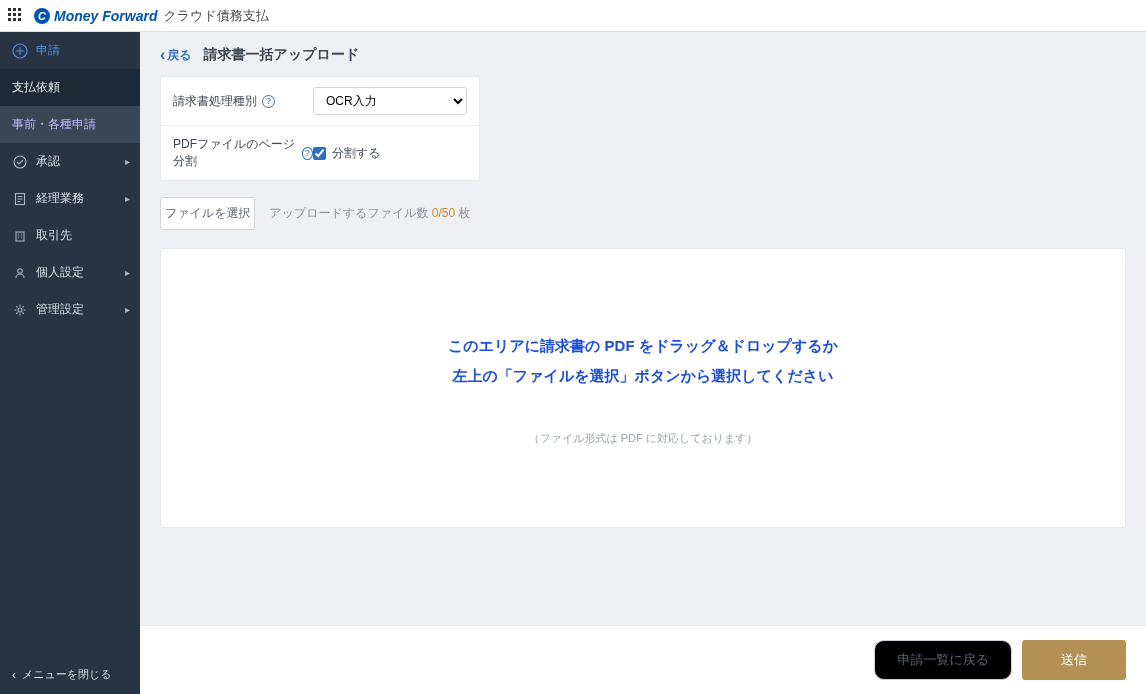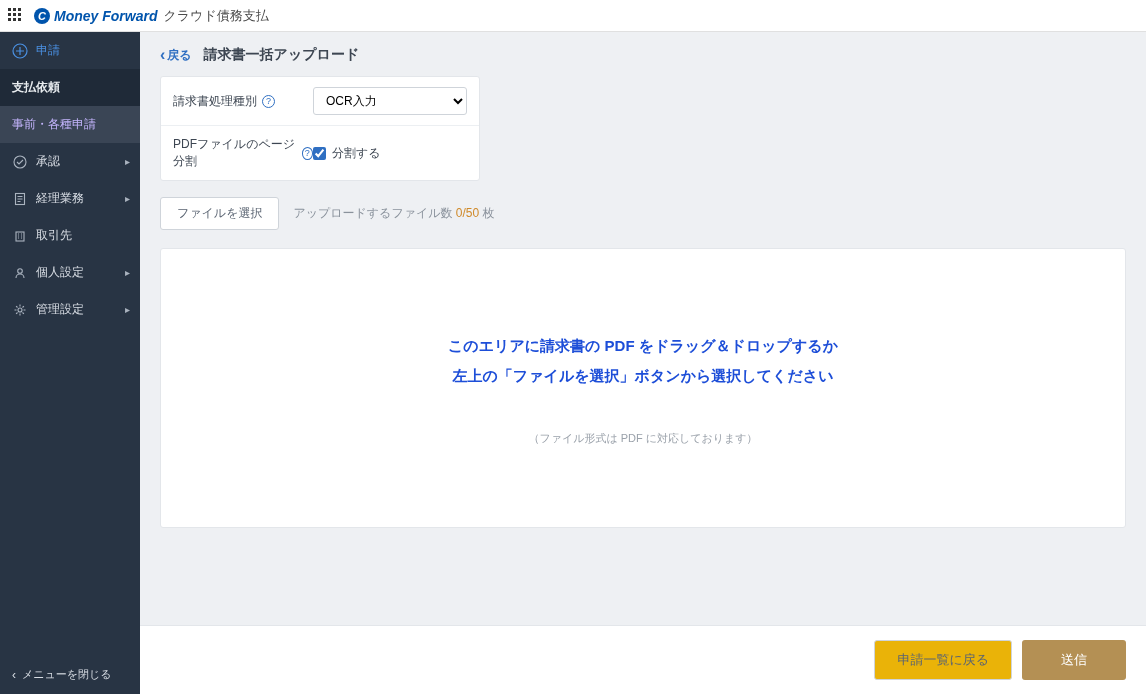--- a/index.html
+++ b/index.html
@@ -70,21 +70,21 @@
 .side-item .icon {
   width: 16px;
   margin-right: 8px;
   display: inline-flex;
   align-items: center;
   justify-content: center;
 }
 .side-item.primary { color: #4a90e2; }
 .side-item.section-head {
   background: #1f2a38;
-  font-weight: 700;
+  font-weight: 400;
   color: #e8ecef;
 }
 .side-item.active { background: #3a4555; color: #c4b5fd; }
 .side-item .chev {
   position: absolute;
   right: 10px;
   font-size: 10px;
   color: #aab3bf;
 }
 .sidebar-footer {
@@ -174,21 +174,21 @@
 .checkbox-wrap { display: flex; align-items: center; font-size: 12px; color: #3d4652; }
 .checkbox-wrap input { margin-right: 6px; accent-color: #2f6fc2; }
 .upload-bar {
   margin-top: 16px;
   display: flex;
   align-items: center;
 }
 .file-select-btn {
   border: 1px solid #cfd4da;
   background: #fff;
-  padding: 7px 16px;
+  padding: 7px 4px;
   font-size: 12px;
   border-radius: 3px;
   cursor: pointer;
   color: #5a6472;
 }
 .upload-count {
   margin-left: 14px;
   font-size: 12px;
   color: #8a929c;
 }
@@ -225,23 +225,24 @@
   gap: 10px;
 }
 .btn {
   border-radius: 3px;
   font-size: 13px;
   padding: 10px 22px;
   cursor: pointer;
   border: 1px solid transparent;
 }
 .btn.secondary {
-  background: #eab308;
+  background: #000000;
   border-color: #cfd4da;
   color: #5a6472;
+  border-radius: 10px;
 }
 .btn.primary {
   background: #b49054;
   color: #fff;
   padding: 10px 38px;
 }
 svg { display: block; }
 </style>
 </head>
 <body>

